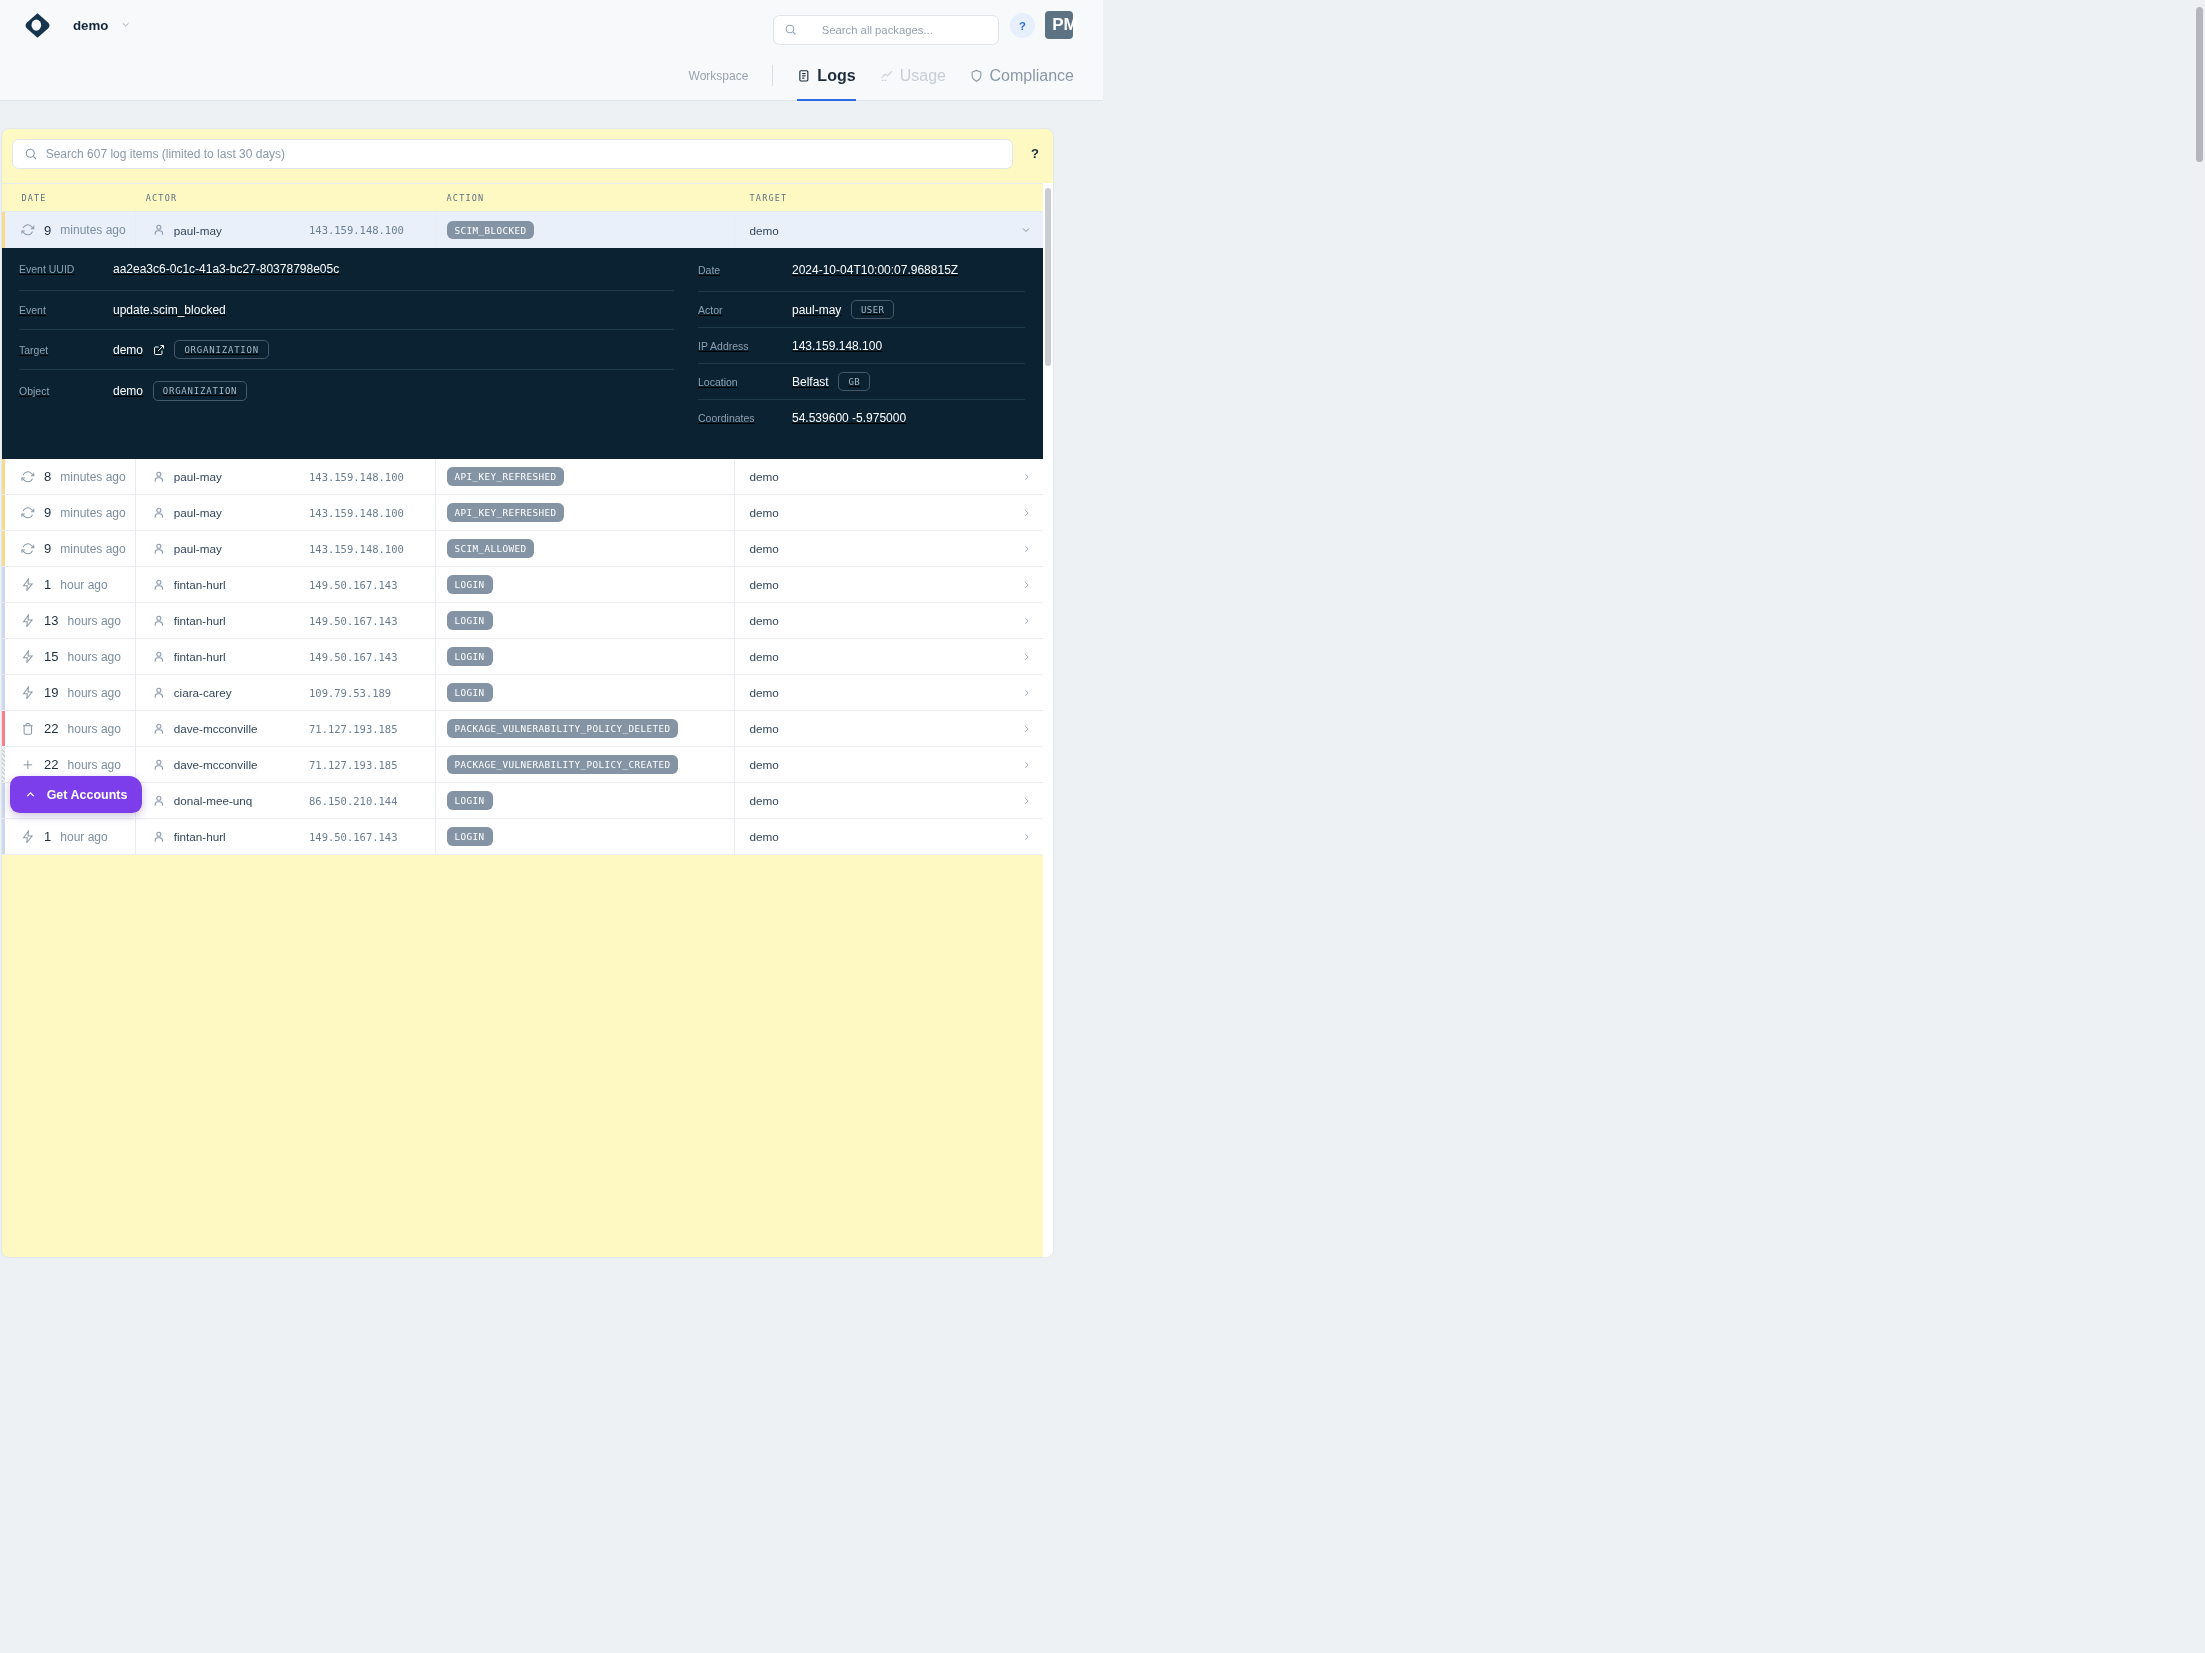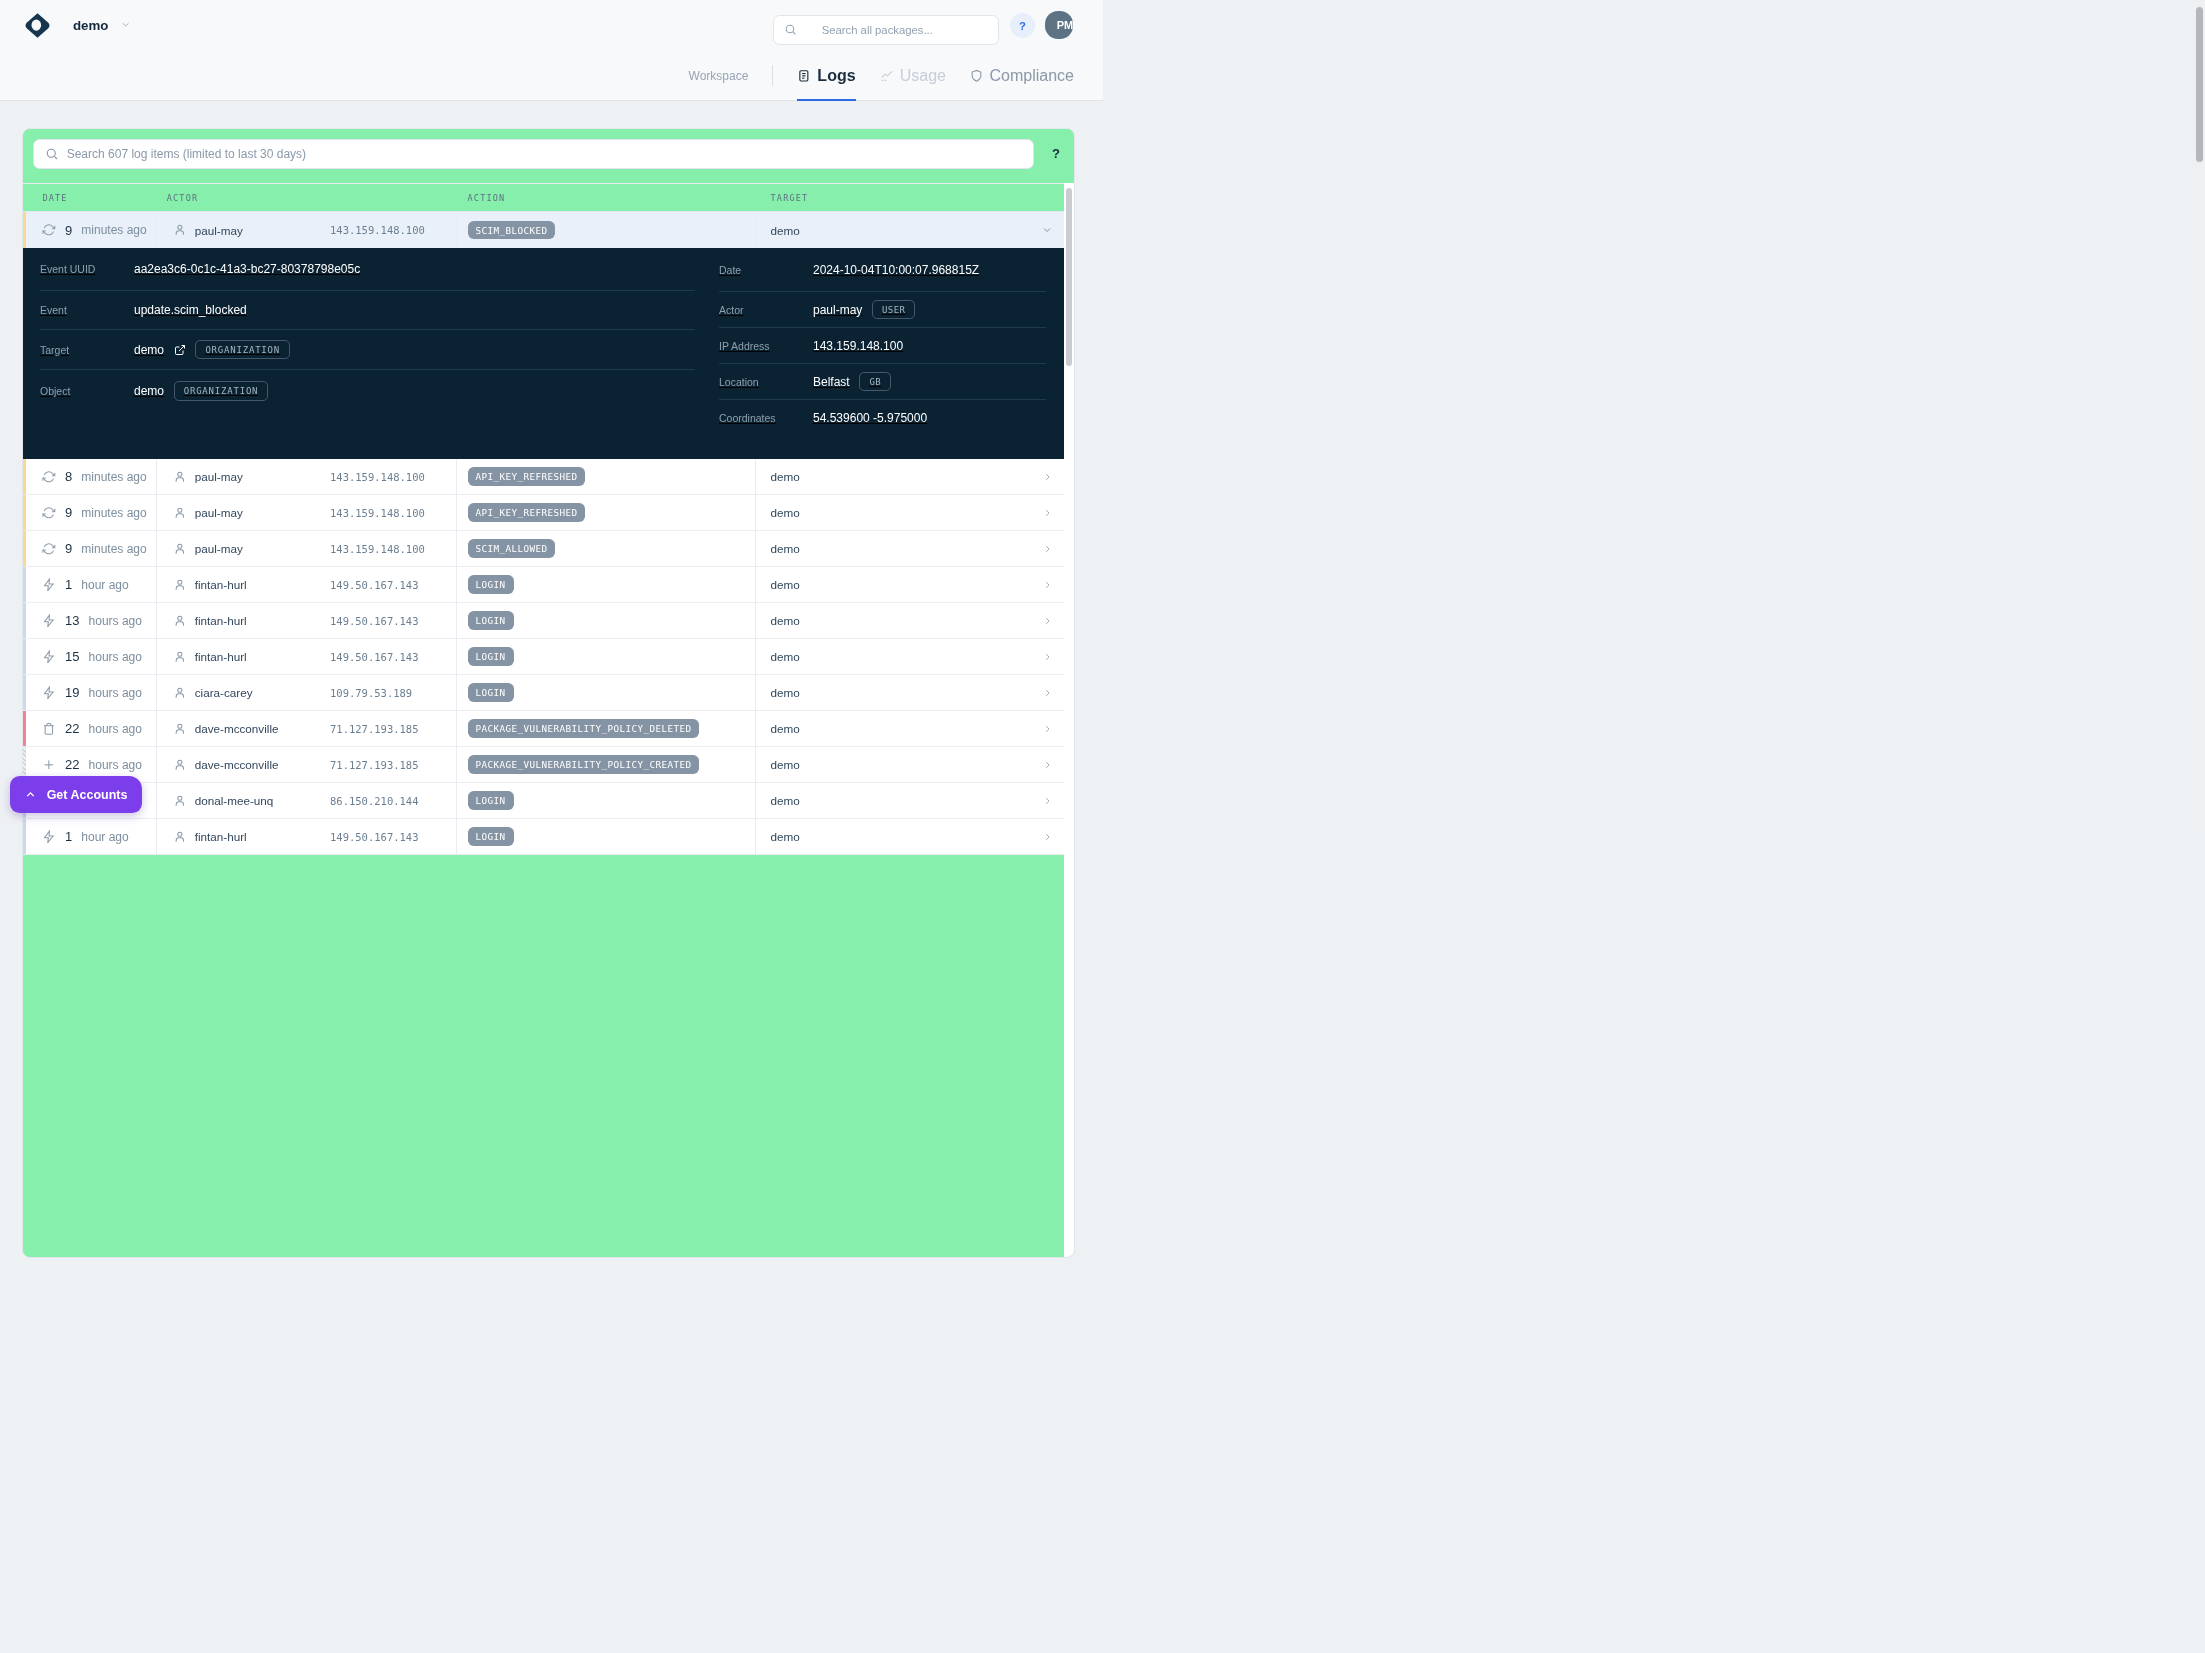--- a/index.html
+++ b/index.html
@@ -17,40 +17,40 @@
   .icon svg { display:block; }
   .pkg-search { position:absolute; left:773px; top:14.5px; width:226px; height:30px;
     background:#fff; border:0.8px solid #dfe5ea; border-radius:6.5px;
     display:flex; align-items:center; padding:0 9.7px; gap:25px; }
   .pkg-search input { border:none; outline:none; flex:1; font-size:11.3px; color:#33475c;
     font-family:"Liberation Sans", sans-serif; background:transparent; }
   .pkg-search input::placeholder { color:#93a2b1; }
   .help-btn { position:absolute; left:1010px; top:13px; width:25px; height:25px; border-radius:50%;
     background:#e7eefc; color:#2f6fe4; font-size:11.3px; font-weight:bold;
     display:flex; align-items:center; justify-content:center; cursor:pointer; border:none; }
-  .avatar { position:absolute; left:1045px; top:11.3px; width:28px; height:28px; border-radius:13px;
-    background:#5d7384; color:#fff; font-size:11px; font-weight:bold;
+  .avatar { position:absolute; left:1045px; top:11.3px; width:28px; height:28px; border-radius:4px;
+    background:#5d7384; color:#fff; font-size:17px; font-weight:bold;
     display:flex; align-items:center; justify-content:center; cursor:pointer;padding-left:12px; }
 
   
   .navrow { position:relative; height:50px; }
   .nav-links { position:absolute; left:18px; top:0; height:50px; display:flex; align-items:center; gap:22.6px; }
   .nav-link { font-size:12px; color:#5d7285; cursor:pointer; }
   .view-tabs { position:absolute; right:29px; top:0; height:51px; display:flex; align-items:center; gap:24px; }
   .ws-label { font-size:12px; color:#98a4b3; }
   .vt-divider { width:0.8px; height:21px; background:#d9dfe5; }
   .tab { height:51px; display:flex; align-items:center; gap:6.5px; font-size:16px; cursor:pointer; position:relative;justify-content:center; }
   .tab.active { color:#1b2c3d; font-weight:bold; }
   .tab.active::after { content:""; position:absolute; left:0; right:0; bottom:0; height:2.4px; background:#2e6ae3; }
   .tab.disabled { color:#c7ced8; }
   .tab.normal { color:#8b98a7; }
 
   
-  .card { position:absolute; left:22px; top:128px; width:1053px; height:1130px;
-    background:#86efac; border:0.8px solid #e2e7eb; border-radius:8px; overflow:hidden; }
+  .card { position:absolute; left:1px; top:128px; width:1053px; height:1130px;
+    background:#fef9c3; border:0.8px solid #e2e7eb; border-radius:8px; overflow:hidden; }
   .log-search { position:absolute; left:9.7px; top:9.7px; width:1001px; height:30px;
     background:#fff; border:0.8px solid #dfe5ea; border-radius:6.5px;
     display:flex; align-items:center; padding:0 11.3px; gap:8px; }
   .log-search input { border:none; outline:none; flex:1; font-size:12px; color:#33475c;
     font-family:"Liberation Sans", sans-serif; background:transparent; }
   .log-search input::placeholder { color:#8a99a9; }
   .log-help { position:absolute; left:1024px; top:14.5px; width:18px; height:19.4px; background:none; border:none;
     color:#16283a; font-size:13px; font-weight:bold; cursor:pointer; }
 
   

